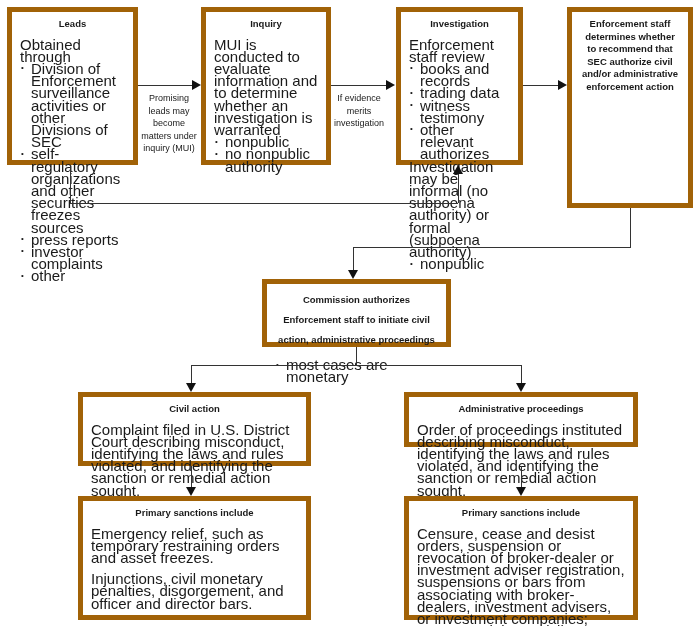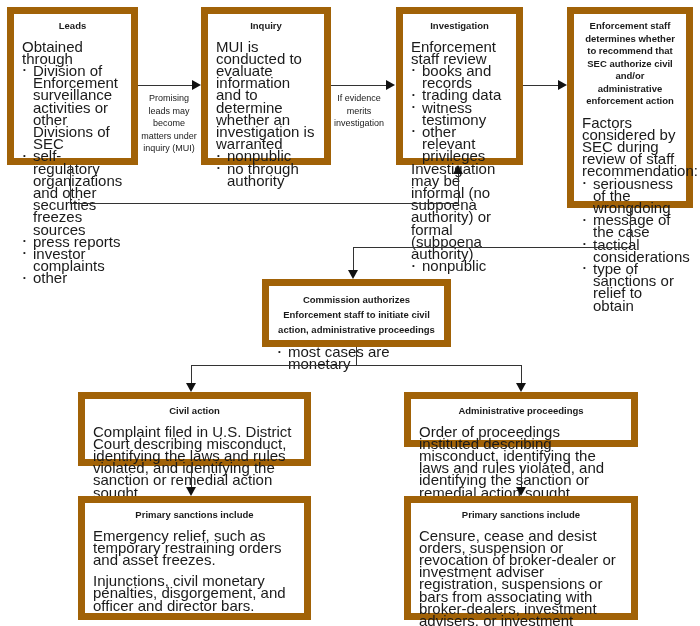--- a/index.html
+++ b/index.html
@@ -7,21 +7,21 @@
     width: 700px; height: 626px;
     background: #ffffff;
     font-family: "Liberation Sans", sans-serif;
     color: #1a1a1a;
     overflow: hidden;
   }
   #canvas { position: relative; width: 700px; height: 626px; }
 
   .box {
     position: absolute;
-    border: 7px solid #a16207;
+    border: 5px solid #a16207;
     background: #ffffff;
     padding: 6px 8px 6px 8px;
   }
   .box-title {
     font-weight: bold;
     font-size: 9.5px;
     text-align: center;
     line-height: 12.5px;
     margin-bottom: 8px;
   }
@@ -64,21 +64,21 @@
   #box-leads        { left: 7px;   top: 7px;   width: 131px; height: 158px; }
   #box-inquiry      { left: 201px; top: 7px;   width: 130px; height: 158px; }
   #box-investigation{ left: 396px; top: 7px;   width: 127px; height: 158px; }
   #box-enforcement  { left: 567px; top: 7px;   width: 126px; height: 201px; }
   #box-commission   { left: 262px; top: 279px; width: 189px; height: 68px; }
   #box-civil        { left: 78px;  top: 392px; width: 233px; height: 74px; }
   #box-admin        { left: 404px; top: 392px; width: 234px; height: 55px; }
   #box-civil-sanct  { left: 78px;  top: 496px; width: 233px; height: 124px; }
   #box-admin-sanct  { left: 404px; top: 496px; width: 234px; height: 124px; }
 
-  #box-commission .box-title { font-size: 9.5px; line-height: 15px; margin-bottom: 9px; }
+  #box-commission .box-title { font-size: 9.5px; line-height: 20px; margin-bottom: 9px; }
   #box-enforcement .box-title { margin-bottom: 9px; }
 </style>
 </head>
 <body>
 
 <div id="canvas">
 
   <div class="box" id="box-leads">
     <div class="box-title">Leads</div>
     <div class="box-body">
@@ -92,53 +92,44 @@
       </ul>
     </div>
   </div>
 
   <div class="box" id="box-inquiry">
     <div class="box-title">Inquiry</div>
     <div class="box-body">
       <p>MUI is conducted to evaluate information and to determine whether an investigation is warranted</p>
       <ul class="bul gap-top">
         <li>nonpublic</li>
-        <li>no through authority</li>
+        <li>no nonpublic authority</li>
       </ul>
     </div>
   </div>
 
   <div class="box" id="box-investigation">
     <div class="box-title">Investigation</div>
     <div class="box-body">
       <p>Enforcement staff review</p>
       <ul class="bul gap-top">
         <li>books and records</li>
         <li>trading data</li>
         <li>witness testimony</li>
-        <li>other relevant privileges</li>
+        <li>other relevant authorizes</li>
       </ul>
       <p class="gap-top">Investigation may be informal (no subpoena authority) or formal (subpoena authority)</p>
       <ul class="bul">
         <li>nonpublic</li>
       </ul>
     </div>
   </div>
 
   <div class="box" id="box-enforcement">
     <div class="box-title">Enforcement staff determines whether to recommend that SEC authorize civil and/or administrative enforcement action</div>
-    <div class="box-body">
-      <p>Factors considered by SEC during review of staff recommendation:</p>
-      <ul class="bul gap-top">
-        <li>seriousness of the wrongdoing</li>
-        <li>message of the case</li>
-        <li>tactical considerations</li>
-        <li>type of sanctions or relief to obtain</li>
-      </ul>
-    </div>
   </div>
 
   <div class="box" id="box-commission">
     <div class="box-title">Commission authorizes Enforcement staff to initiate civil action, administrative proceedings</div>
     <div class="box-body">
       <ul class="bul">
         <li>most cases are monetary</li>
       </ul>
     </div>
   </div>

